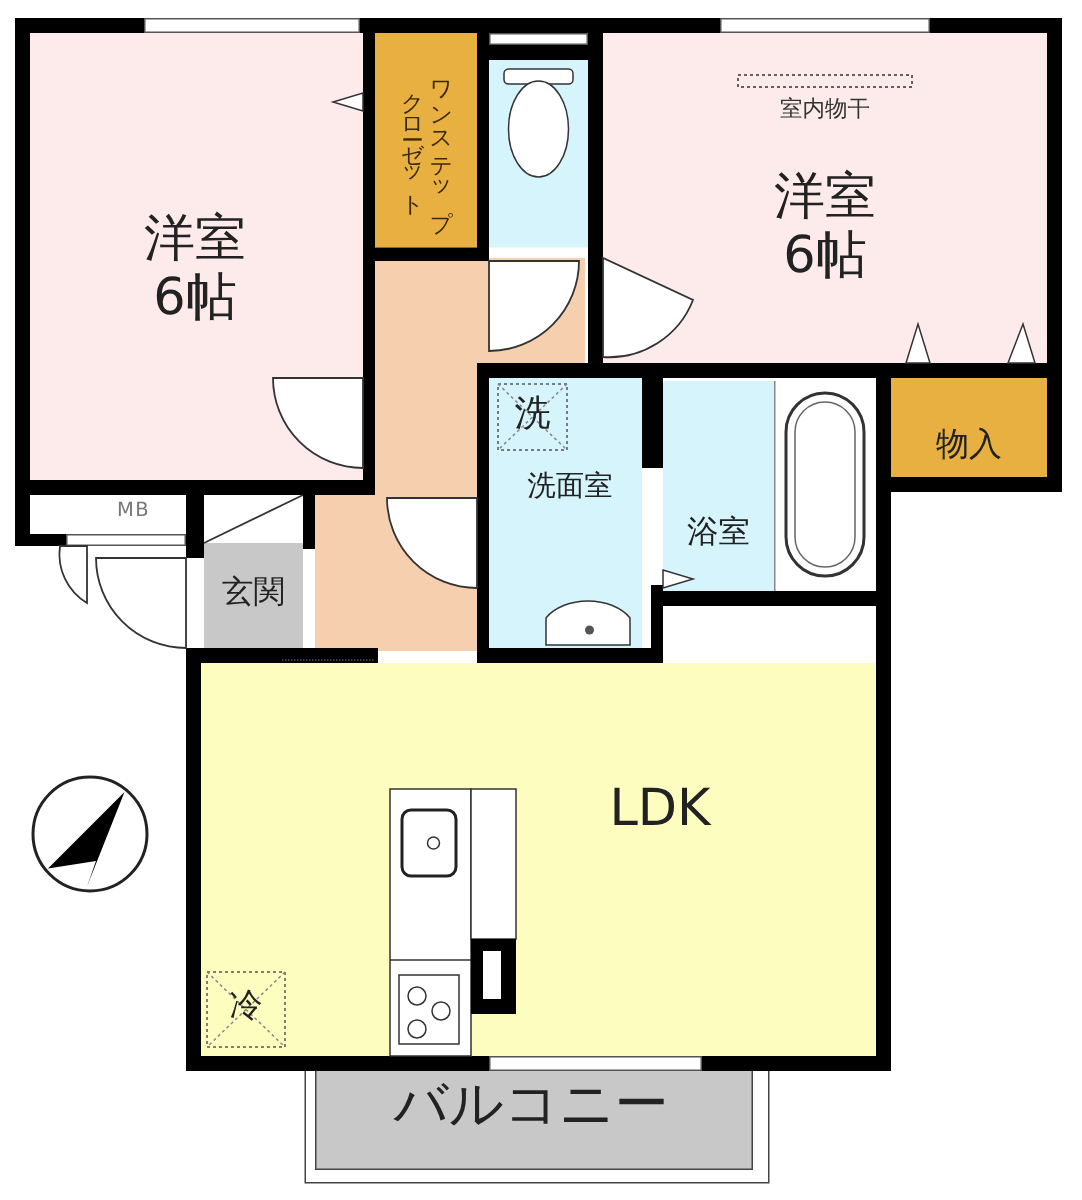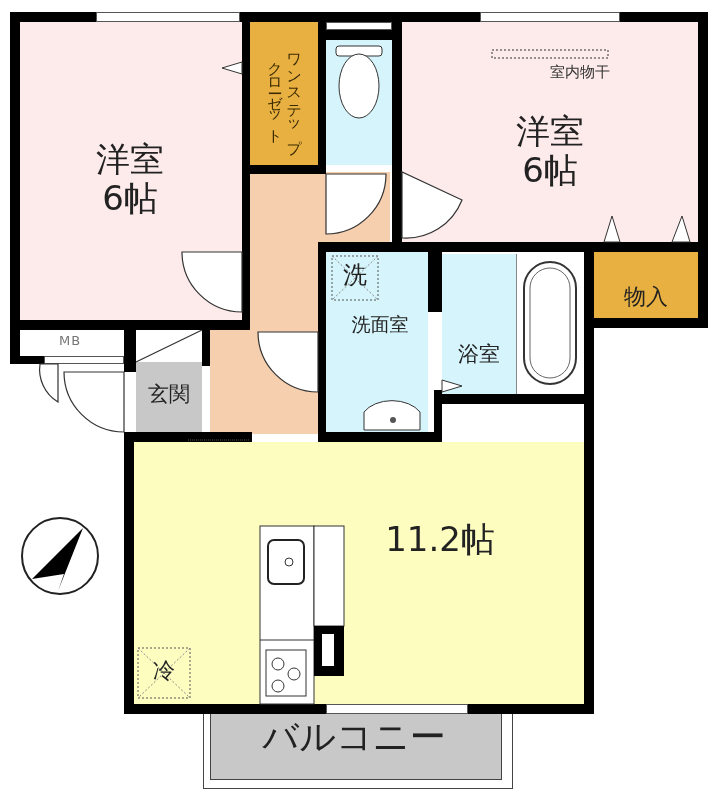--- a/index.html
+++ b/index.html
@@ -160,36 +160,36 @@
 
 <div class="lbl" style="left:60px;top:140px;width:140px;font-size:34px;">
   <div>洋室</div>
   <div>6帖</div>
 </div>
 
 <div class="lbl" style="left:480px;top:112px;width:140px;font-size:34px;">
   <div>洋室</div>
   <div>6帖</div>
 </div>
-<div class="lbl" style="left:490px;top:64px;width:120px;font-size:15px;color:#333;text-align:right;">室内物干</div>
+<div class="lbl" style="left:490px;top:64px;width:120px;font-size:15px;color:#333;">室内物干</div>
 
 <div class="lbl" style="left:254px;top:26px;width:60px;height:136px;font-size:15px;display:flex;flex-direction:row-reverse;justify-content:center;gap:2px;color:#3a2a00;">
   <span class="vtext">ワンステップ</span>
   <span class="vtext">クローゼット</span>
 </div>
 
 <div class="lbl" style="left:594px;top:284px;width:104px;font-size:22px;">物入</div>
 
 <div class="lbl" style="left:332px;top:262px;width:46px;font-size:24px;">洗</div>
 <div class="lbl" style="left:330px;top:314px;width:100px;font-size:19px;">洗面室</div>
 
 <div class="lbl" style="left:442px;top:314px;width:74px;font-size:21px;margin-top:28px;">浴室</div>
 
 <div class="lbl" style="left:136px;top:382px;width:66px;font-size:21px;">玄関</div>
 
-<div class="lbl" style="left:40px;top:334px;width:60px;font-size:13px;color:#777;letter-spacing:1px;">MB</div>
+<div class="lbl" style="left:59px;top:334px;width:60px;font-size:13px;color:#777;letter-spacing:1px;">MB</div>
 
 <div class="lbl" style="left:360px;top:520px;width:160px;font-size:34px;">
-  <div>11.2帖</div>
+  <div>LDK</div>
 </div>
 <div class="lbl" style="left:138px;top:658px;width:52px;font-size:22px;">冷</div>
 
 <div class="lbl" style="left:210px;top:716px;width:288px;font-size:36px;">バルコニー</div>
 
 </body></html>

